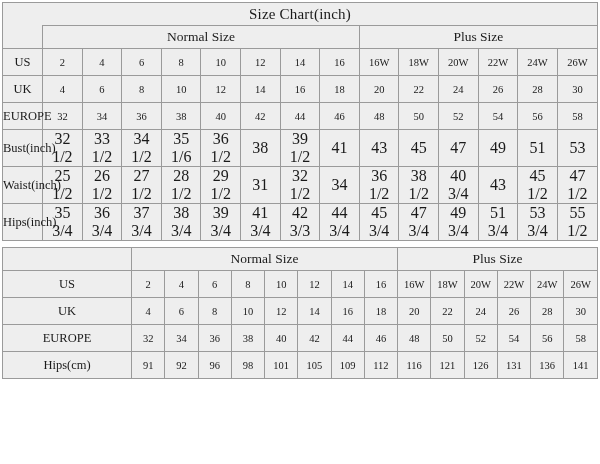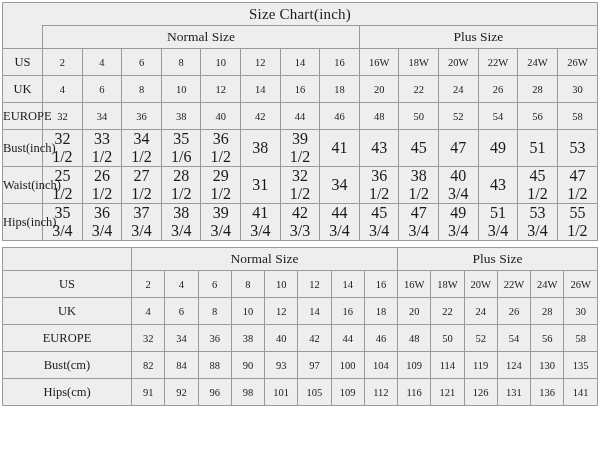--- a/index.html
+++ b/index.html
@@ -253,37 +253,20 @@
         <td class="data-cell">44</td>
         <td class="data-cell">46</td>
         <td class="data-cell">48</td>
         <td class="data-cell">50</td>
         <td class="data-cell">52</td>
         <td class="data-cell">54</td>
         <td class="data-cell">56</td>
         <td class="data-cell">58</td>
       </tr>
       <tr class="row-cm">
-        <td class="label-col">Bust(cm)</td>
-        <td class="data-cell">82</td>
-        <td class="data-cell">84</td>
-        <td class="data-cell">88</td>
-        <td class="data-cell">90</td>
-        <td class="data-cell">93</td>
-        <td class="data-cell">97</td>
-        <td class="data-cell">100</td>
-        <td class="data-cell">104</td>
-        <td class="data-cell">109</td>
-        <td class="data-cell">114</td>
-        <td class="data-cell">119</td>
-        <td class="data-cell">124</td>
-        <td class="data-cell">130</td>
-        <td class="data-cell">135</td>
-      </tr>
-      <tr class="row-cm">
         <td class="label-col">Hips(cm)</td>
         <td class="data-cell">91</td>
         <td class="data-cell">92</td>
         <td class="data-cell">96</td>
         <td class="data-cell">98</td>
         <td class="data-cell">101</td>
         <td class="data-cell">105</td>
         <td class="data-cell">109</td>
         <td class="data-cell">112</td>
         <td class="data-cell">116</td>

